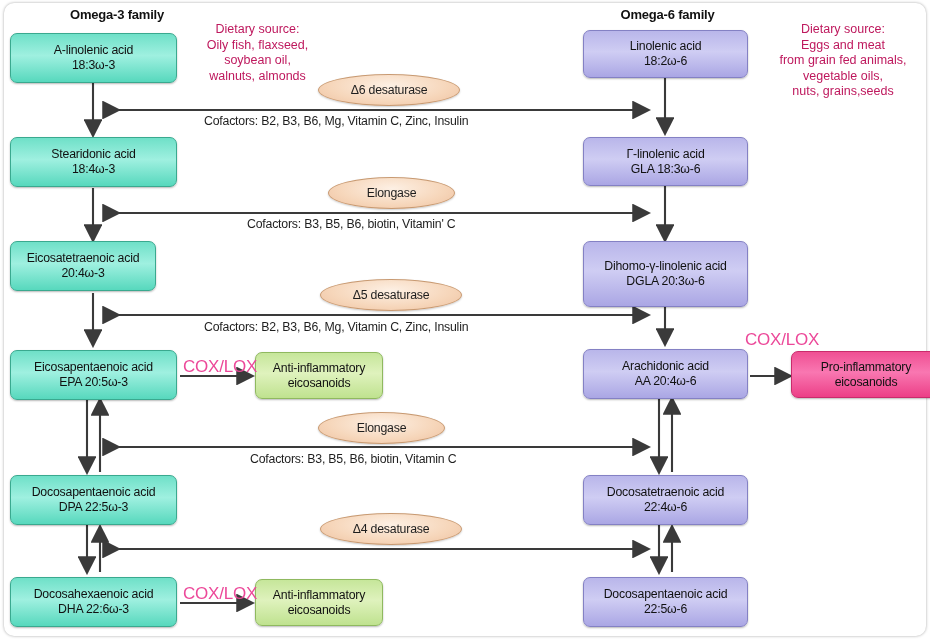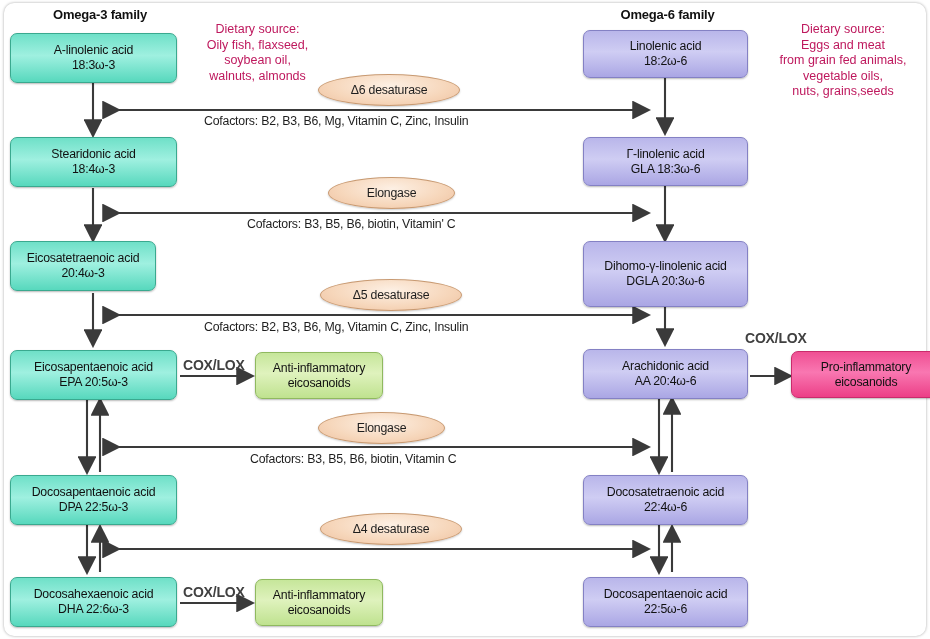--- a/index.html
+++ b/index.html
@@ -16,21 +16,21 @@
   .n3{background:linear-gradient(180deg,#6fe0c8 0%,#9ff0e0 45%,#57d8bd 100%);border-color:#3aa98f;}
   .n6{background:linear-gradient(180deg,#b9b6ea 0%,#cfcdf3 45%,#aaa6e4 100%);border-color:#8481c4;}
   .ngreen{background:linear-gradient(180deg,#c6e69a 0%,#dff2bd 45%,#bfe28f 100%);border-color:#8fb95f;}
   .npink{background:linear-gradient(180deg,#ef4f93 0%,#f977b1 45%,#ec3f87 100%);border-color:#c92b6c;}
   .enz{position:absolute;border-radius:50%;border:1px solid #c89a72;
        background:radial-gradient(ellipse at 50% 35%,#fdf0e4 0%,#f6d6ba 60%,#eec1a0 100%);
        display:flex;align-items:center;justify-content:center;
        font-size:12.3px;color:#1e1e1e;letter-spacing:-0.2px;
        box-shadow:0 1px 2px rgba(0,0,0,0.2);text-align:right;}
   .cof{position:absolute;font-size:12.3px;color:#1e1e1e;letter-spacing:-0.2px;white-space:nowrap;text-align:right;}
-  .coxlbl{position:absolute;font-size:14px;color:#404040;letter-spacing:-0.2px;white-space:nowrap;font-weight:bold;}
+  .coxlbl{position:absolute;font-size:17px;color:#ec4899;letter-spacing:-0.2px;white-space:nowrap;}
   svg.lines{position:absolute;left:0;top:0;width:930px;height:639px;pointer-events:none;}
 </style>
 </head>
 <body>
 
 <div id="canvas">
   <div class="frame"></div>
 
   <svg class="lines" viewBox="0 0 930 639">
     <defs>
@@ -64,21 +64,21 @@
       <line x1="118" y1="315" x2="648" y2="315" marker-start="url(#ah)" marker-end="url(#ah)"></line>
       <line x1="118" y1="447" x2="648" y2="447" marker-start="url(#ah)" marker-end="url(#ah)"></line>
       <line x1="118" y1="549" x2="648" y2="549" marker-start="url(#ah)" marker-end="url(#ah)"></line>
 
       <line x1="180" y1="376" x2="252" y2="376" marker-end="url(#ah)"></line>
       <line x1="180" y1="603" x2="252" y2="603" marker-end="url(#ah)"></line>
       <line x1="750" y1="376" x2="790" y2="376" marker-end="url(#ah)"></line>
     </g>
   </svg>
 
-  <div class="hdr" style="left:10px;top:7px;width:180px;">Omega-3 family</div>
+  <div class="hdr" style="left:27px;top:7px;width:180px;">Omega-3 family</div>
   <div class="hdr" style="left:580px;top:7px;width:175px;">Omega-6 family</div>
 
   <div class="diet" style="left:185px;top:22px;width:145px;white-space:pre-line;">Dietary source:
 Oily fish, flaxseed,
 soybean oil,
 walnuts, almonds</div>
   <div class="diet" style="left:763px;top:22px;width:160px;white-space:pre-line;">Dietary source:
 Eggs and meat
 from grain fed animals,
 vegetable oils,

